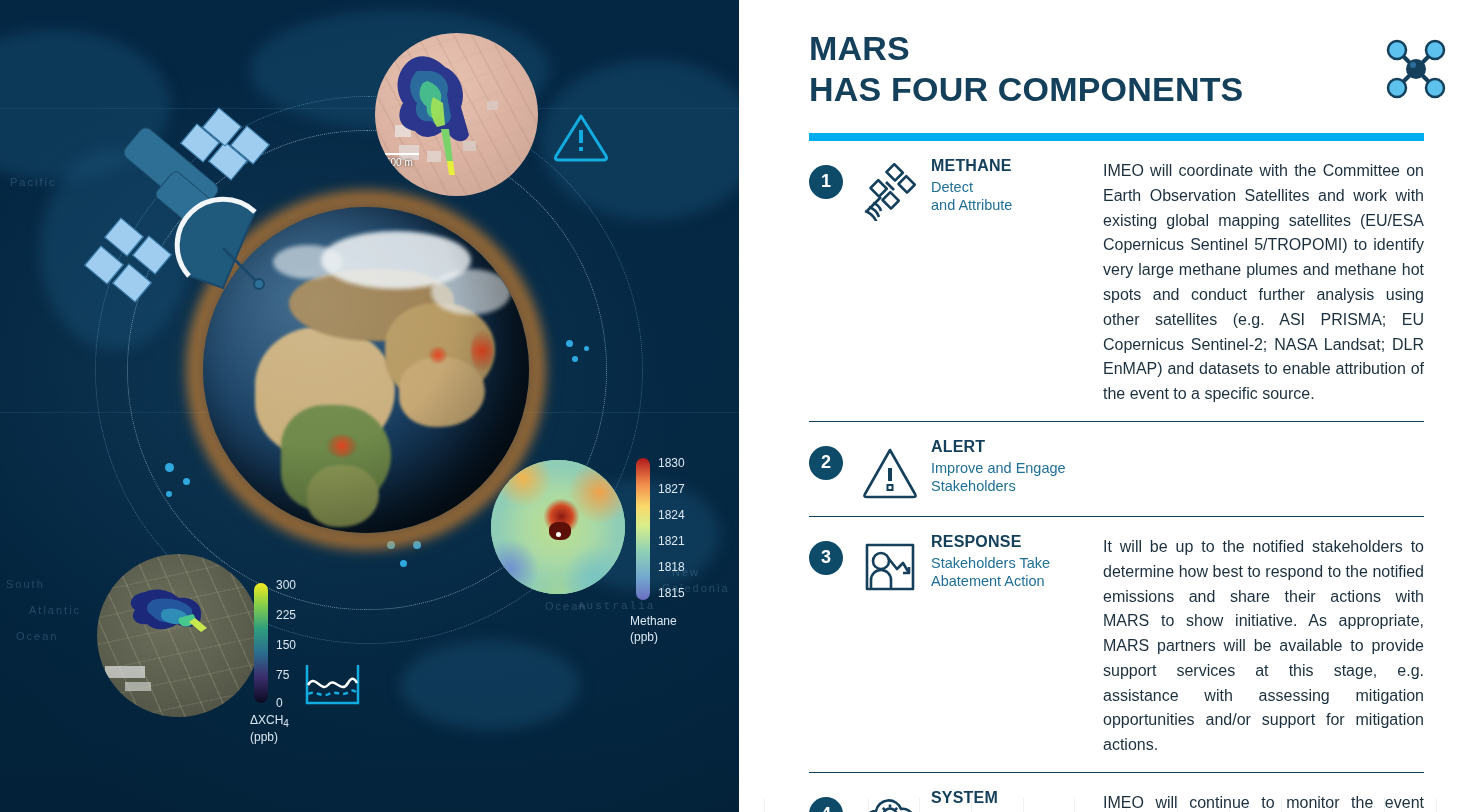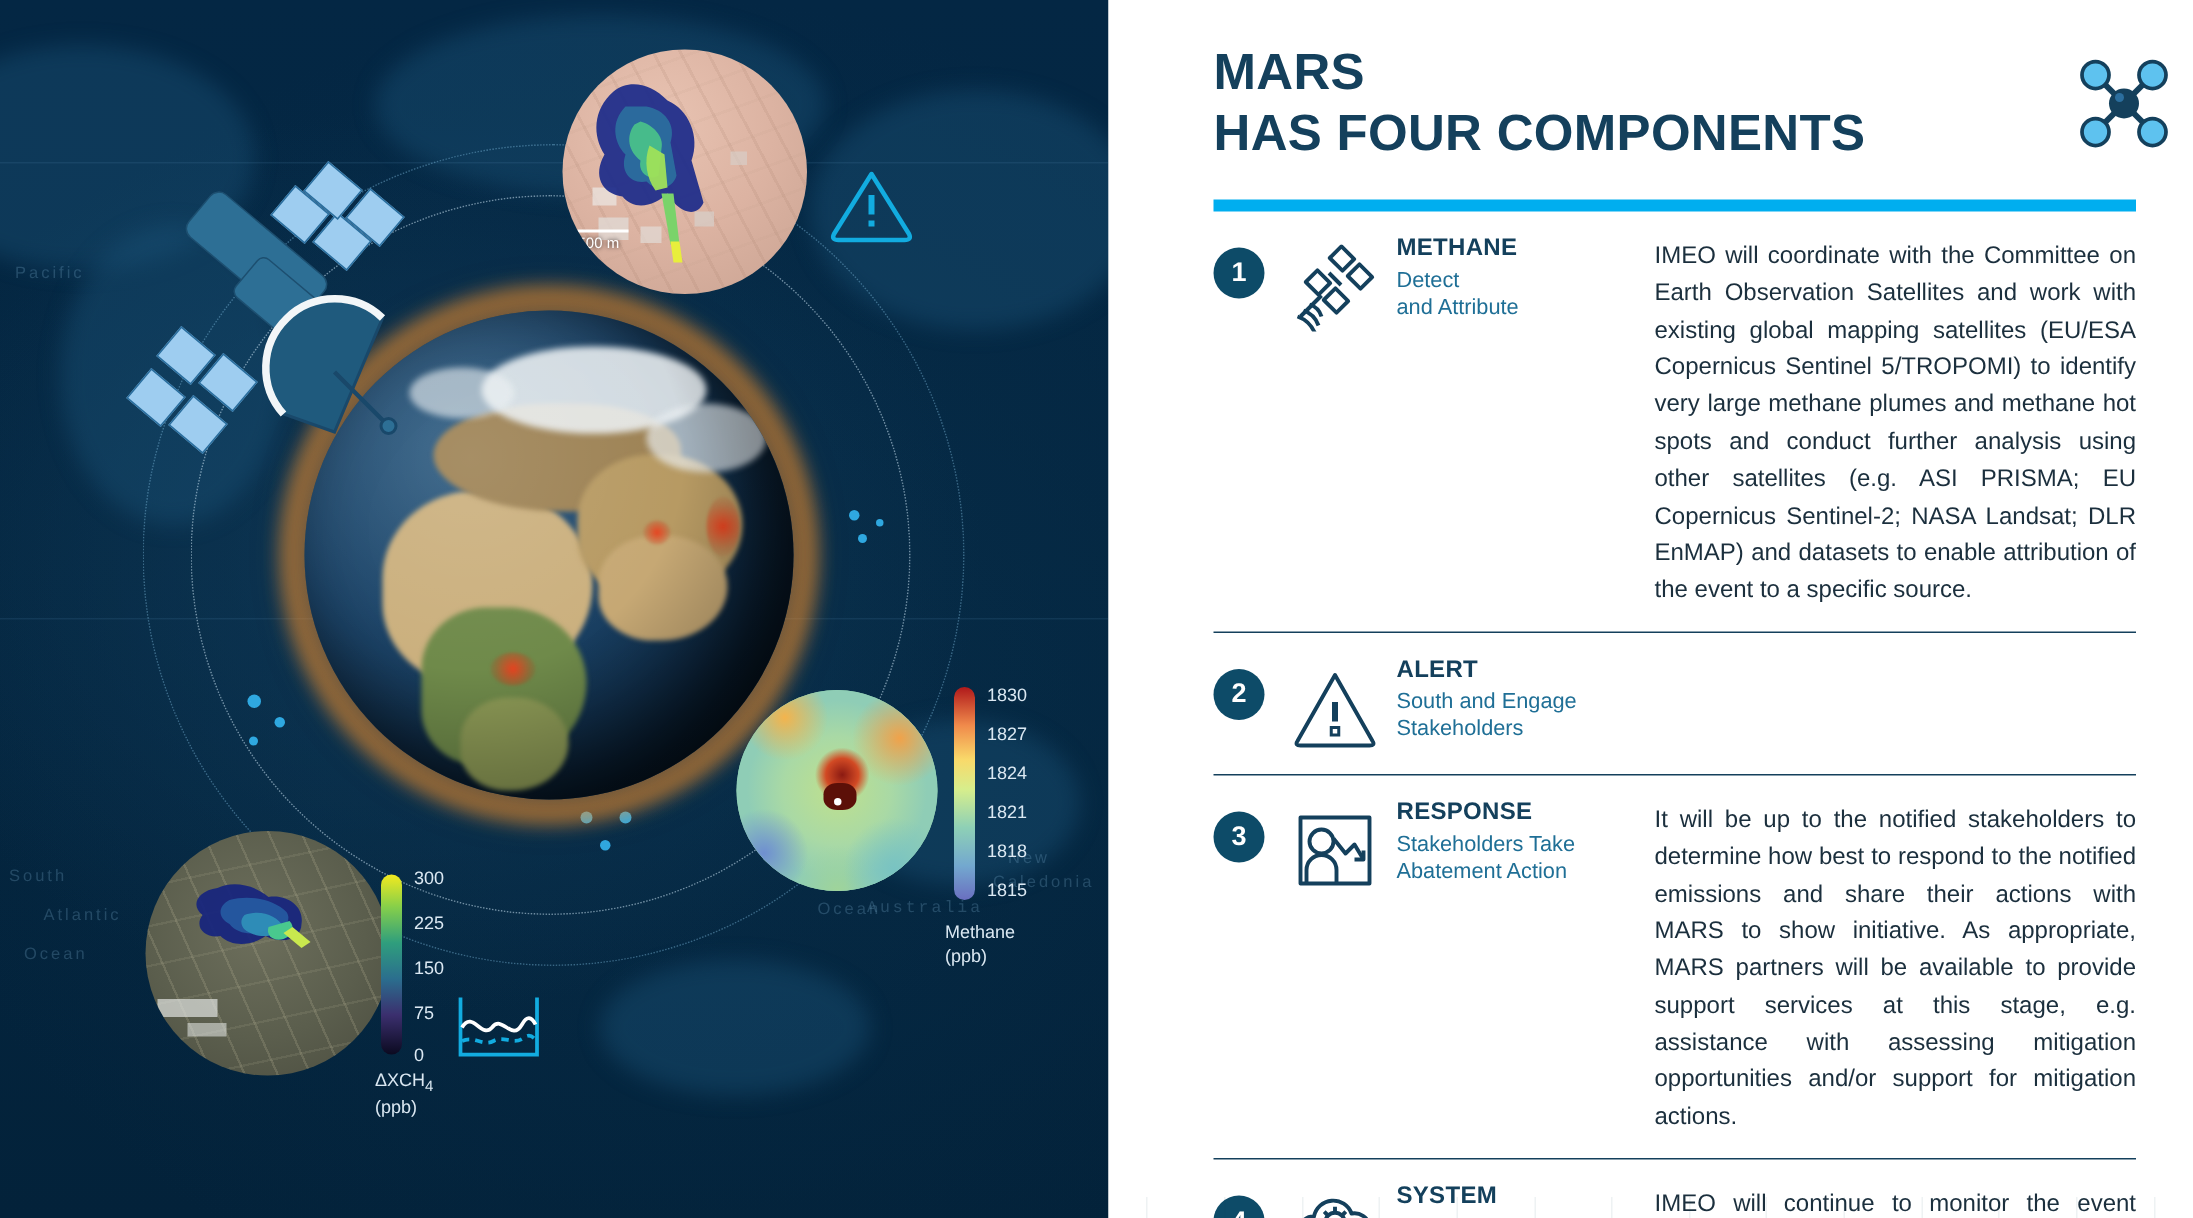--- a/index.html
+++ b/index.html
@@ -334,21 +334,21 @@
       <div class="comp">
         <div class="num">2</div>
         <svg class="ico" viewBox="0 0 62 58">
           <path d="M31 6 L56 50 Q58 53 54 53 L8 53 Q4 53 6 50 Z" fill="none" stroke="#14405c" stroke-width="2.6" stroke-linejoin="round"></path>
           <rect x="29" y="24" width="4" height="13" fill="#14405c"></rect>
           <rect x="28.5" y="41" width="5" height="5" fill="none" stroke="#14405c" stroke-width="2"></rect>
         </svg>
         <div class="names">
           <div class="name-main">ALERT</div>
           <div class="name-sub">
-            <div>South and Engage</div>
+            <div>Improve and Engage</div>
             <div>Stakeholders</div>
           </div>
         </div>
       </div>
 
       <div class="comp">
         <div class="num">3</div>
         <svg class="ico" viewBox="0 0 62 58">
           <g fill="none" stroke="#14405c" stroke-width="2.6" stroke-linejoin="round">
             <rect x="8" y="6" width="46" height="44"></rect>

